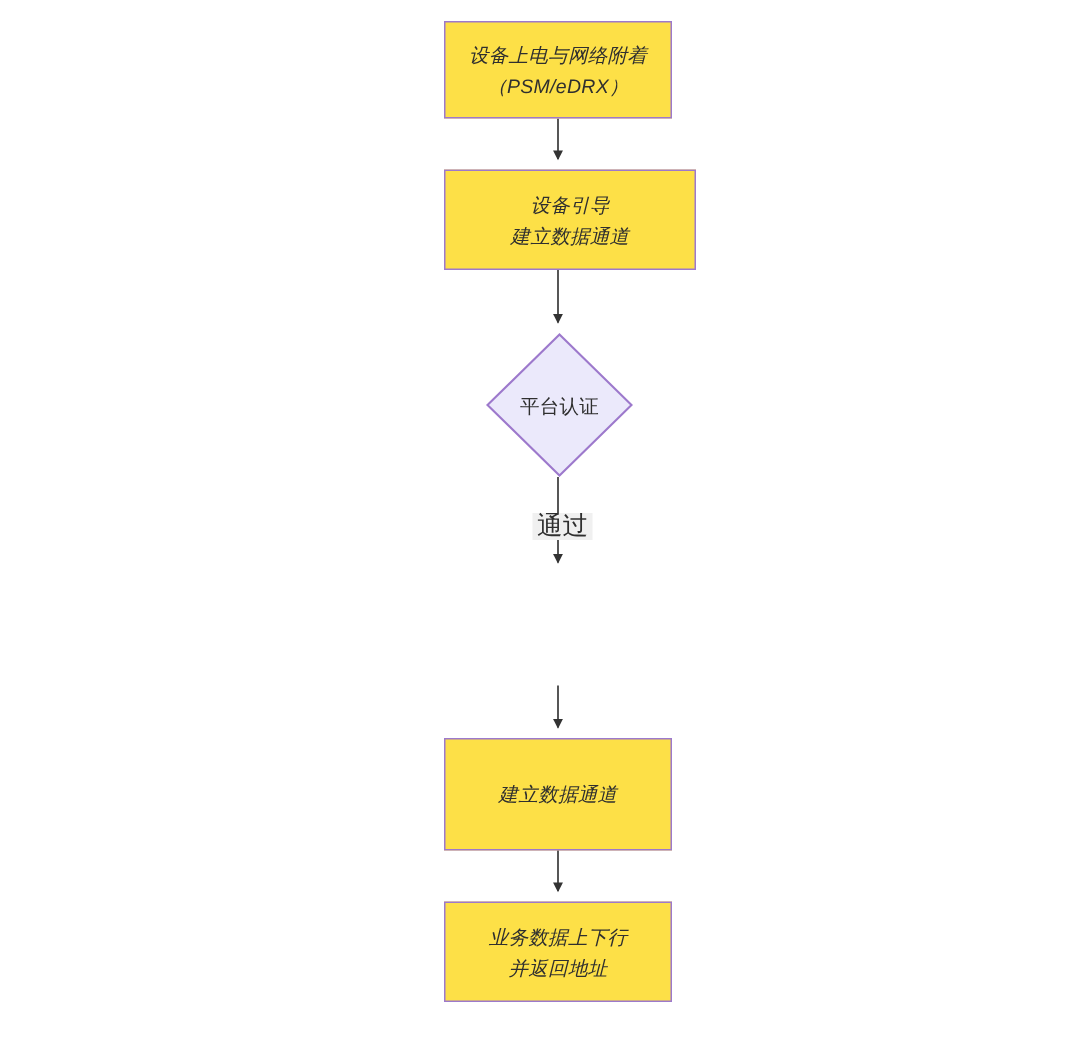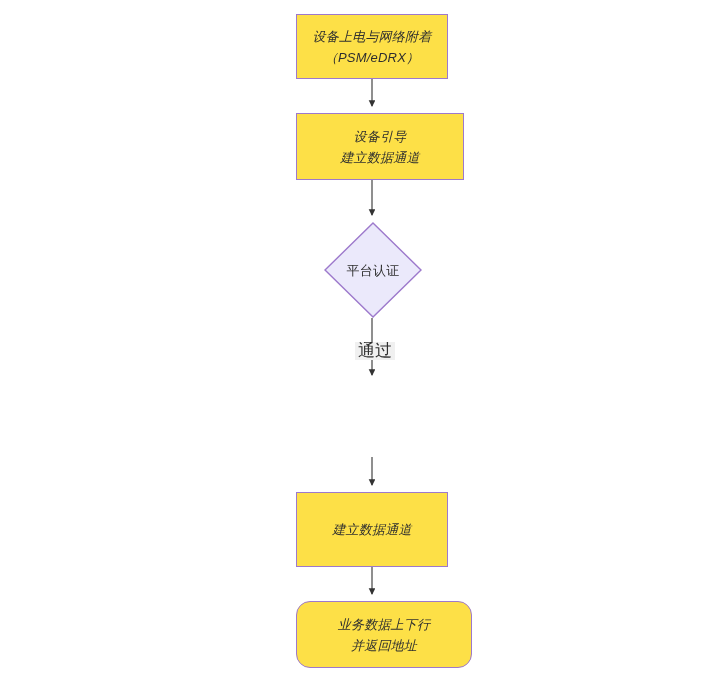--- a/index.html
+++ b/index.html
@@ -110,18 +110,18 @@
 
   <div class="edge-label" style="left:355px; top:342px;">
     <span>通过</span>
   </div>
 
 
   <div class="node process" style="left:296px; top:492px; width:152px; height:75px;">
     <span>建立数据通道</span>
   </div>
 
-  <div class="node process" style="left:296px; top:601px; width:176px; height:67px;border-radius:14px;">
+  <div class="node process" style="left:296px; top:601px; width:152px; height:67px;">
     <span>业务数据上下行</span>
     <span class="line2">并返回地址</span>
   </div>
 
 </div>
 
 </body></html>

